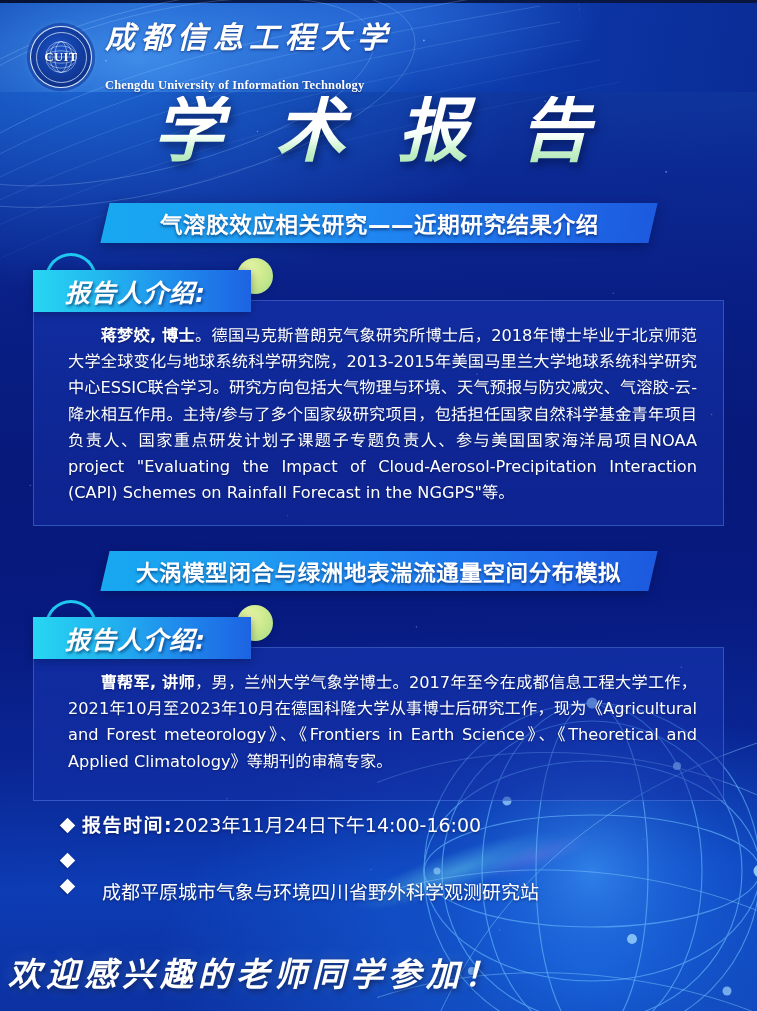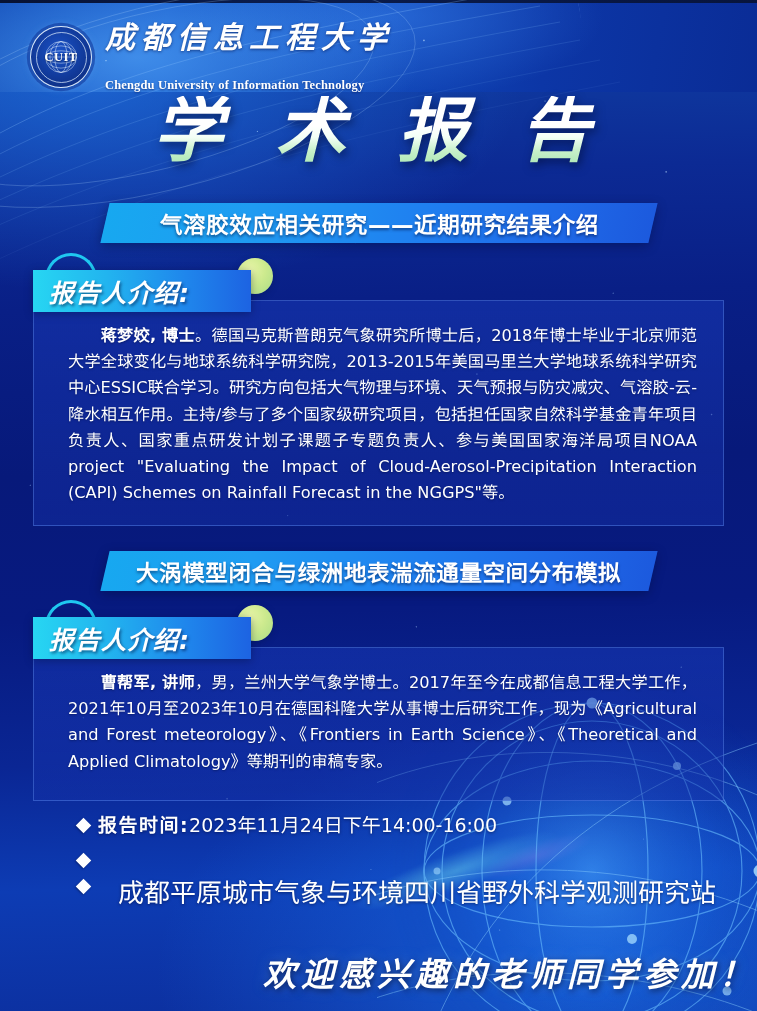--- a/index.html
+++ b/index.html
@@ -190,21 +190,21 @@
     background:radial-gradient(circle at 36% 32%, #e8f5a8 0%, #cdea8e 45%, #a9dc86 100%);
     box-shadow:0 2px 6px rgba(2,20,70,.35);
   }
   .sec-head .bar{
     position:absolute; left:0; top:0; width:218px; height:42px;
     background:linear-gradient(90deg,#27d6f2 0%,#22b4ef 34%,#1f86ec 70%,#1d63e2 100%);
     display:flex; align-items:center;
     box-shadow:0 2px 8px rgba(2,14,60,.40);
   }
   .sec-head .bar span{
-    padding-left:16px;
+    padding-left:32px;
     font-family:"DejaVu Sans", sans-serif;
     font-weight:bold; font-style:italic;
     font-size:25px; letter-spacing:1px;
     color:#ffffff;
     text-shadow:1.5px 2px 3px rgba(2,20,70,.55);
     white-space:nowrap;
   }
 
   
   .panel{
@@ -221,49 +221,50 @@
     font-size:16.2px; line-height:1.62;
     color:#ffffff;
     text-align:justify;
     text-justify:inter-character;
     text-shadow:0 1px 2px rgba(2,14,60,.5);
   }
   .body-text .lead{ font-weight:bold; }
   .body-text .indent{ display:inline-block; width:2em; }
 
   
-  .info{ position:absolute; left:78px; top:812px; z-index:6; width:640px; }
+  .info{ position:absolute; left:62px; top:812px; z-index:6; width:640px; }
   .info-row{ display:flex; align-items:flex-start; gap:9px; margin-bottom:7px; }
   .diamond{
     flex:0 0 auto; width:11px; height:11px; margin-top:8px;
     background:#ffffff; transform:rotate(45deg);
     box-shadow:0 1px 2px rgba(2,14,60,.5);
   }
   .info-text{
     font-family:"DejaVu Sans", sans-serif;
     font-size:19px; line-height:1.46; color:#ffffff;
     text-shadow:0 1px 3px rgba(2,14,60,.6);
   }
   .info-text b{ font-weight:bold; letter-spacing:1.5px; }
   .info-cont{
-    font-family:Liberation Serif, serif;
-    font-size:26px; line-height:1.46; color:#ffffff;
-    margin-left:20px; margin-top:2px;
+    font-family:Liberation Mono, monospace;
+    font-size:19px; line-height:1.46; color:#ffffff;
+    margin-left:20px; margin-top:8px;
     text-shadow:0 1px 3px rgba(2,14,60,.6);
   }
 
   
   .footer{
     position:absolute; left:0; top:948px; width:757px; z-index:6;
-    text-align:right;
+    text-align:left;
     font-family:"DejaVu Serif", serif;
     font-weight:bold; font-style:italic;
     font-size:33px; letter-spacing:5px;
     color:#ffffff;
     text-shadow:1px 2px 6px rgba(2,14,60,.8), 0 0 14px rgba(120,190,255,.35);
+    padding-left:8px;
   }
 </style>
 </head>
 <body>
 
 <div id="poster">
 
   <div class="header-band"></div>
   <div class="header-topline"></div>
   <div class="starfield"></div>

